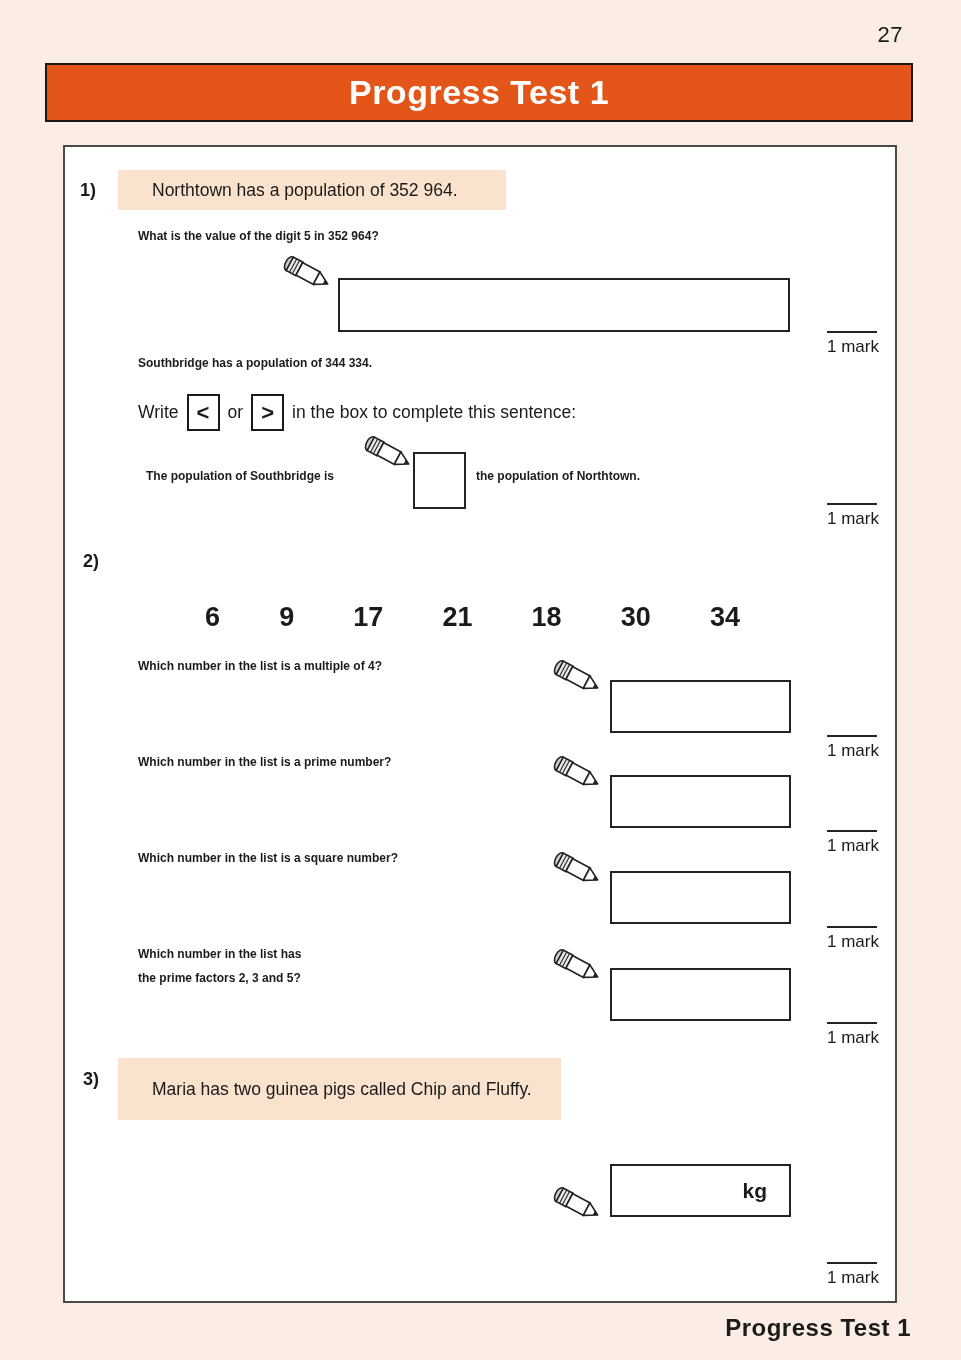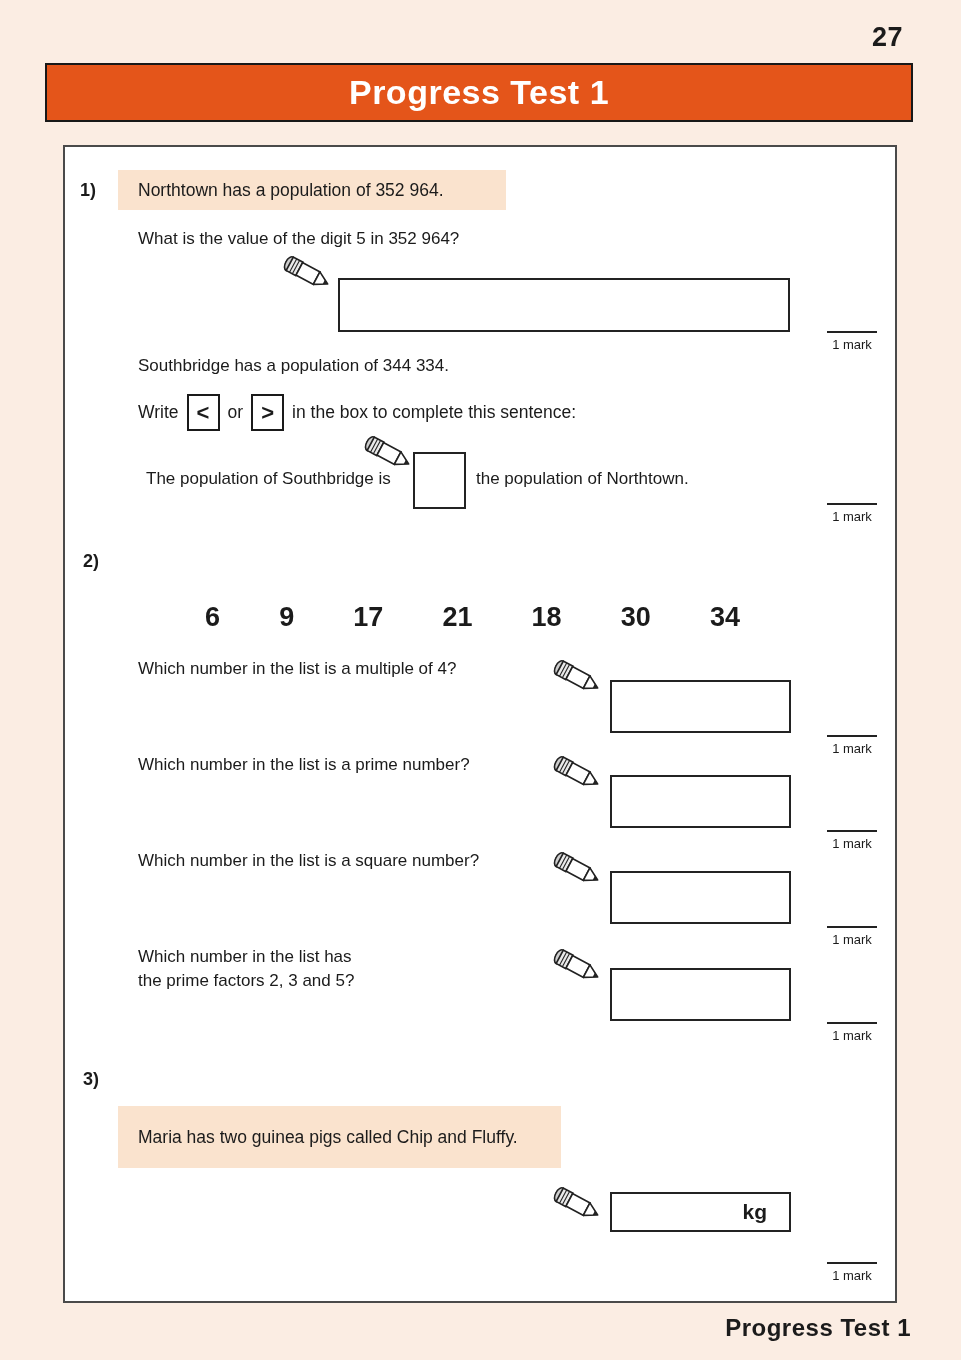--- a/index.html
+++ b/index.html
@@ -9,64 +9,63 @@
   .sheet {
     position:relative;
     width:961px; height:1360px;
     background:#FBEDE3;
     overflow:hidden;
     margin:0 auto;
   }
 
   .page-number {
     position:absolute; top:22px; right:58px;
-    font-size:27px; font-weight:bold; letter-spacing:0.5px;
+    font-size:22px; font-weight:normal; letter-spacing:0.5px;
   }
 
   .header-bar {
     position:absolute; left:45px; top:63px; width:868px; height:59px;
     background:#E4551A; border:2px solid #181818;
     display:flex; align-items:center; justify-content:center;
   }
   .header-bar .title {
     color:#ffffff; font-size:34px; font-weight:bold; letter-spacing:0.5px;
   }
 
   .content-box {
     position:absolute; left:63px; top:145px; width:834px; height:1158px;
     background:#ffffff; border:2px solid #4a4a4a;
   }
 
   .q-label { position:absolute; font-size:18px; font-weight:bold; }
-  .q-text  { position:absolute; font-size:17px; white-space:nowrap; }
+  .q-text  { position:absolute; font-size:12px; white-space:nowrap;font-weight:bold; }
 
   .highlight {
     position:absolute; background:#FAE3CE;
-    display:flex; align-items:center; padding-left:20px;
+    display:flex; align-items:center; padding-left:34px;
     font-size:17.5px;
   }
   .highlight.two-line {
     flex-direction:column; align-items:flex-start; justify-content:center;
     line-height:25px;
-    margin-top:48px;
   }
 
   .answer-box {
     position:absolute; background:#ffffff; border:2px solid #232323;
   }
   .unit-label {
     position:absolute; right:22px; top:50%; transform:translateY(-50%);
     font-size:21px; font-weight:bold;
   }
 
   .mark {
     position:absolute; width:50px; text-align:center;
   }
   .mark .mark-line { height:2px; background:#222; margin-bottom:4px; }
-  .mark .mark-label { font-size:13px; white-space:nowrap; }
+  .mark .mark-label { font-size:17px; white-space:nowrap; }
 
   .write-line {
     position:absolute; display:flex; align-items:center; gap:8px;
     font-size:17.5px; white-space:nowrap;
   }
   .symbol-box {
     width:33px; height:37px; border:2.5px solid #1a1a1a;
     display:flex; align-items:center; justify-content:center;
     font-size:22px; font-weight:bold; background:#fff;
   }
@@ -255,21 +254,21 @@
     <svg viewBox="0 0 46 20">
       <ellipse cx="5" cy="10" rx="4" ry="7" fill="#cfcfcf" stroke="#222" stroke-width="1.5"></ellipse>
       <path d="M5 3 L15 3 L15 17 L5 17 Z" fill="#e9e9e9" stroke="#222" stroke-width="1.5"></path>
       <line x1="8.5" y1="3" x2="8.5" y2="17" stroke="#222" stroke-width="1"></line>
       <line x1="11.5" y1="3" x2="11.5" y2="17" stroke="#222" stroke-width="1"></line>
       <rect x="15" y="3.5" width="18" height="13" fill="#ffffff" stroke="#222" stroke-width="1.5"></rect>
       <path d="M33 3.5 L44.5 10 L33 16.5 Z" fill="#ffffff" stroke="#222" stroke-width="1.5" stroke-linejoin="round"></path>
       <path d="M40.5 7.8 L44.5 10 L40.5 12.2 Z" fill="#222"></path>
     </svg>
   </div>
-  <div class="answer-box" style="left:610px; top:1192px; width:181px; height:40px;">
+  <div class="answer-box" style="left:610px; top:1164px; width:181px; height:53px;">
     <span class="unit-label">kg</span>
   </div>
   <div class="mark" style="left:827px; top:1262px;">
     <div class="mark-line"></div>
     <div class="mark-label">1 mark</div>
   </div>
 
   <div class="footer-title">Progress Test 1</div>
 
 </div>

